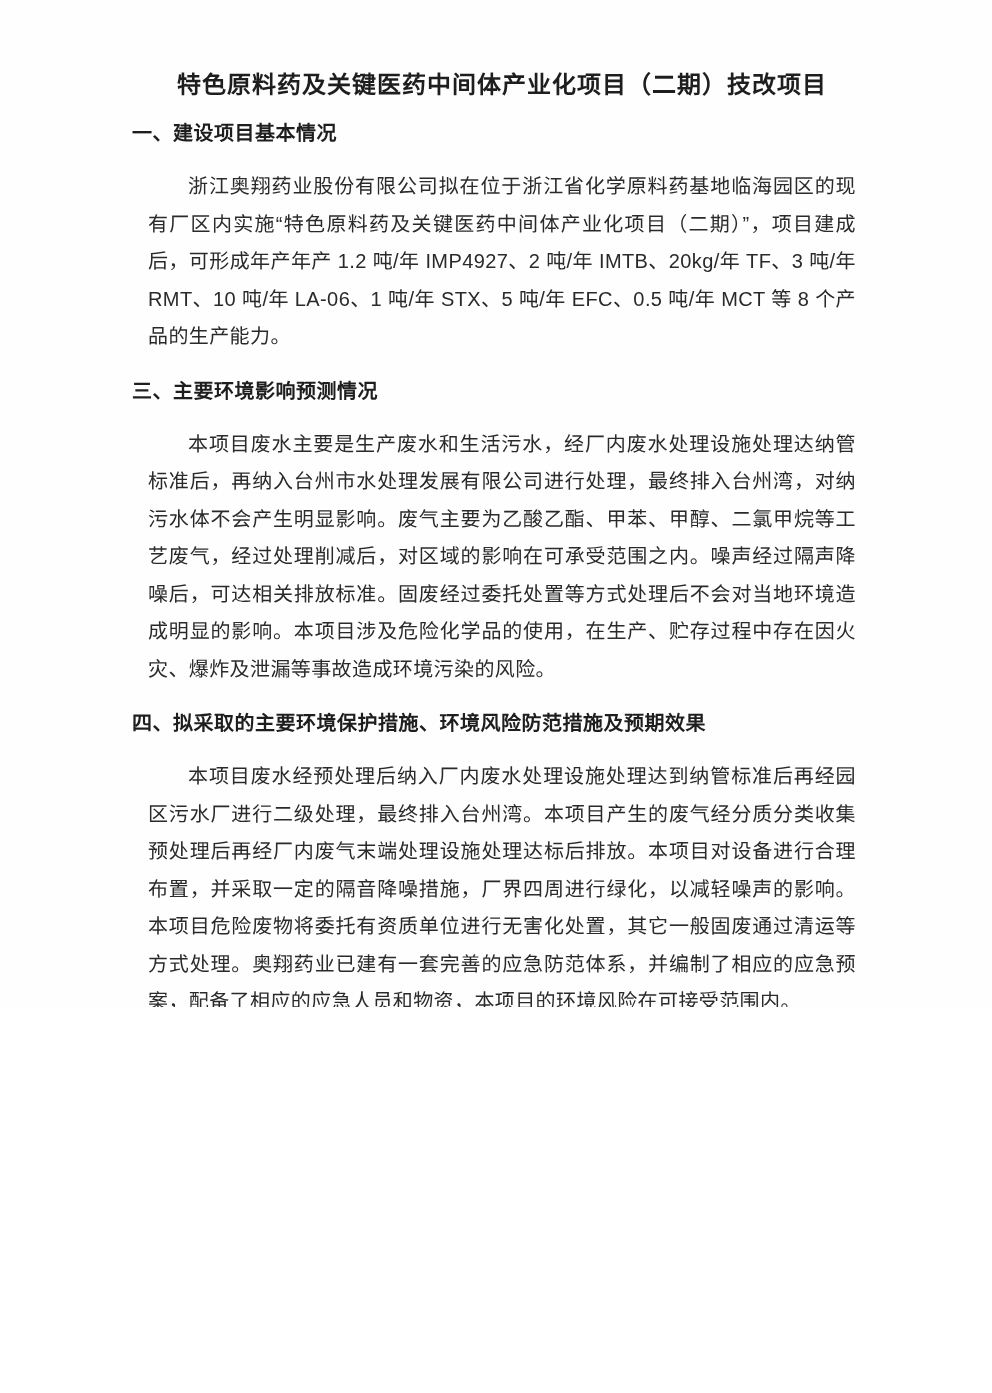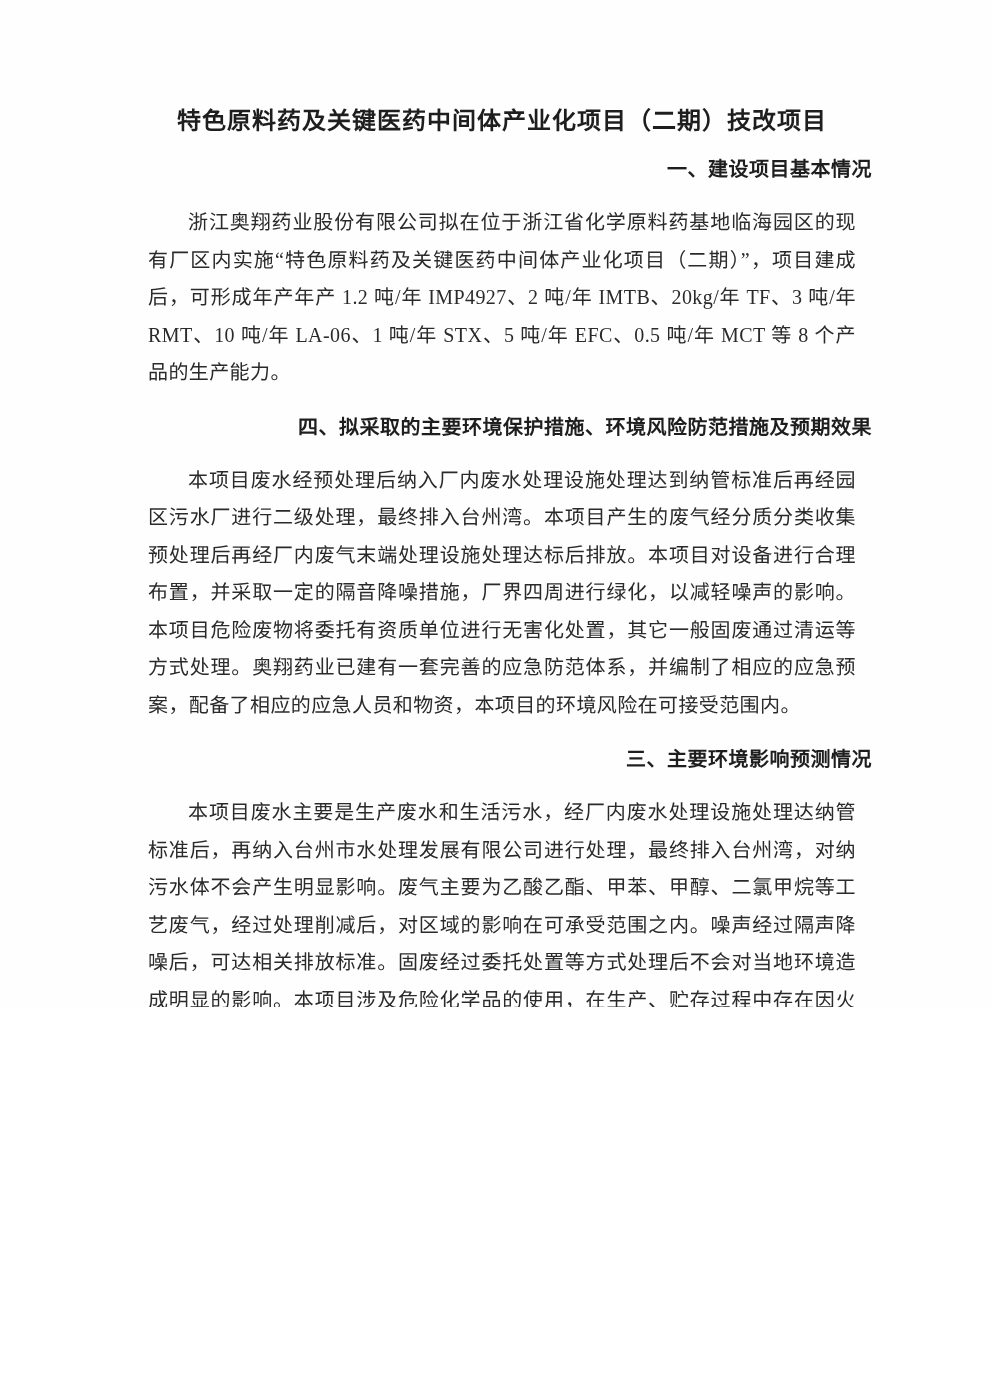--- a/index.html
+++ b/index.html
@@ -6,22 +6,22 @@
     margin: 0;
     padding: 0;
     background: #ffffff;
   }
   .page {
     position: relative;
     width: 992px;
     height: 1007px;
     box-sizing: border-box;
     background: #fefefe;
-    padding: 98px 120px 60px 132px;
-    font-family: Liberation Serif, serif;
+    padding: 62px 120px 60px 132px;
+    font-family: Liberation Sans, sans-serif;
     color: #2a2a2a;
     overflow: hidden;
   }
   .doc-title {
     margin: 0 0 6px 0;
     text-align: center;
     font-size: 24px;
     font-weight: bold;
     line-height: 46px;
     color: #1e1e1e;
@@ -33,21 +33,20 @@
   .doc-section {
     margin: 0;
   }
   .section-heading {
     margin: 0;
     font-size: 20px;
     font-weight: bold;
     line-height: 38px;
     color: #1e1e1e;
     letter-spacing: 0.5px;
-    text-align: right;
   }
   .section-paragraph {
     margin: 16px;
     font-size: 20px;
     line-height: 37.5px;
     text-indent: 2em;
     text-align: justify;
     letter-spacing: 0.4px;
     word-break: break-all;
   }
@@ -61,26 +60,26 @@
     <span class="title-line">特色原料药及关键医药中间体产业化项目（二期）技改项目</span>
   </h1>
 
   <section class="doc-section">
     <h2 class="section-heading">一、建设项目基本情况</h2>
     <p class="section-paragraph">浙江奥翔药业股份有限公司拟在位于浙江省化学原料药基地临海园区的现有厂区内实施“特色原料药及关键医药中间体产业化项目（二期）”，项目建成后，可形成年产年产 1.2 吨/年 IMP4927、2 吨/年 IMTB、20kg/年 TF、3 吨/年 RMT、10 吨/年 LA-06、1 吨/年 STX、5 吨/年 EFC、0.5 吨/年 MCT 等 8 个产品的生产能力。</p>
   </section>
 
 
   <section class="doc-section">
-    <h2 class="section-heading">四、拟采取的主要环境保护措施、环境风险防范措施及预期效果</h2>
-    <p class="section-paragraph">本项目废水经预处理后纳入厂内废水处理设施处理达到纳管标准后再经园区污水厂进行二级处理，最终排入台州湾。本项目产生的废气经分质分类收集预处理后再经厂内废气末端处理设施处理达标后排放。本项目对设备进行合理布置，并采取一定的隔音降噪措施，厂界四周进行绿化，以减轻噪声的影响。本项目危险废物将委托有资质单位进行无害化处置，其它一般固废通过清运等方式处理。奥翔药业已建有一套完善的应急防范体系，并编制了相应的应急预案，配备了相应的应急人员和物资，本项目的环境风险在可接受范围内。</p>
+    <h2 class="section-heading">三、主要环境影响预测情况</h2>
+    <p class="section-paragraph">本项目废水主要是生产废水和生活污水，经厂内废水处理设施处理达纳管标准后，再纳入台州市水处理发展有限公司进行处理，最终排入台州湾，对纳污水体不会产生明显影响。废气主要为乙酸乙酯、甲苯、甲醇、二氯甲烷等工艺废气，经过处理削减后，对区域的影响在可承受范围之内。噪声经过隔声降噪后，可达相关排放标准。固废经过委托处置等方式处理后不会对当地环境造成明显的影响。本项目涉及危险化学品的使用，在生产、贮存过程中存在因火灾、爆炸及泄漏等事故造成环境污染的风险。</p>
   </section>
 
   <section class="doc-section">
-    <h2 class="section-heading">三、主要环境影响预测情况</h2>
-    <p class="section-paragraph">本项目废水主要是生产废水和生活污水，经厂内废水处理设施处理达纳管标准后，再纳入台州市水处理发展有限公司进行处理，最终排入台州湾，对纳污水体不会产生明显影响。废气主要为乙酸乙酯、甲苯、甲醇、二氯甲烷等工艺废气，经过处理削减后，对区域的影响在可承受范围之内。噪声经过隔声降噪后，可达相关排放标准。固废经过委托处置等方式处理后不会对当地环境造成明显的影响。本项目涉及危险化学品的使用，在生产、贮存过程中存在因火灾、爆炸及泄漏等事故造成环境污染的风险。</p>
+    <h2 class="section-heading">四、拟采取的主要环境保护措施、环境风险防范措施及预期效果</h2>
+    <p class="section-paragraph">本项目废水经预处理后纳入厂内废水处理设施处理达到纳管标准后再经园区污水厂进行二级处理，最终排入台州湾。本项目产生的废气经分质分类收集预处理后再经厂内废气末端处理设施处理达标后排放。本项目对设备进行合理布置，并采取一定的隔音降噪措施，厂界四周进行绿化，以减轻噪声的影响。本项目危险废物将委托有资质单位进行无害化处置，其它一般固废通过清运等方式处理。奥翔药业已建有一套完善的应急防范体系，并编制了相应的应急预案，配备了相应的应急人员和物资，本项目的环境风险在可接受范围内。</p>
   </section>
 
   <section class="doc-section">
     <h2 class="section-heading">五、废气主要为乙酸乙酯</h2>
   </section>
 
 </div>
 
 </body></html>

